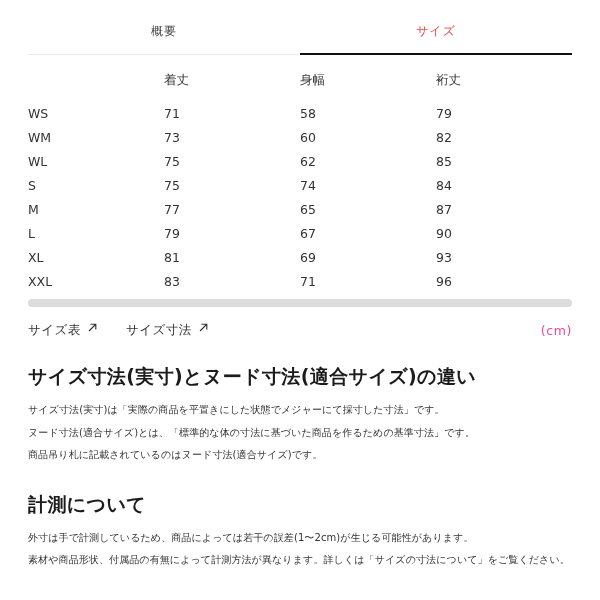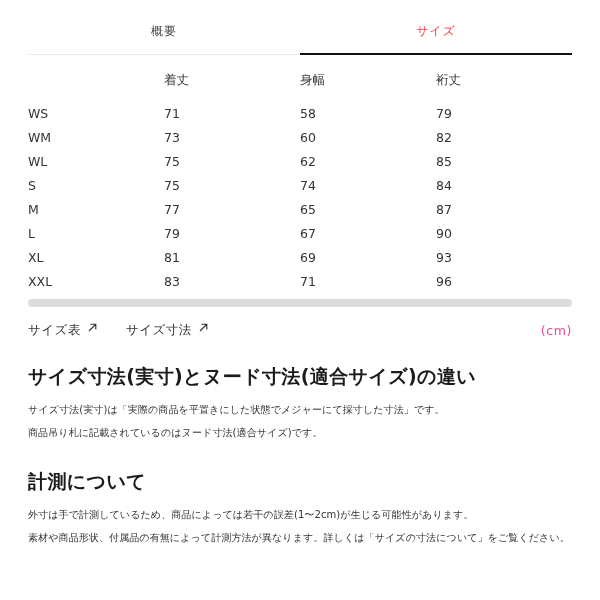--- a/index.html
+++ b/index.html
@@ -120,20 +120,21 @@
       <svg class="ext-ico" viewBox="0 0 12 12">
         <path d="M2.2 9.8 L9.3 2.7 M3.8 2.4 H9.6 V8.2" fill="none" stroke="#333333" stroke-width="1.25"></path>
       </svg>
     </a>
     <span class="unit">(cm)</span>
   </div>
 
   <div class="section">
     <h3>サイズ寸法(実寸)とヌード寸法(適合サイズ)の違い</h3>
     <p>サイズ寸法(実寸)は「実際の商品を平置きにした状態でメジャーにて採寸した寸法」です。</p>
+    <p>ヌード寸法(適合サイズ)とは、「標準的な体の寸法に基づいた商品を作るための基準寸法」です。</p>
     <p>商品吊り札に記載されているのはヌード寸法(適合サイズ)です。</p>
   </div>
 
   <div class="section">
     <h3>計測について</h3>
     <p>外寸は手で計測しているため、商品によっては若干の誤差(1〜2cm)が生じる可能性があります。</p>
     <p>素材や商品形状、付属品の有無によって計測方法が異なります。詳しくは「サイズの寸法について」をご覧ください。</p>
 
   </div>
 

